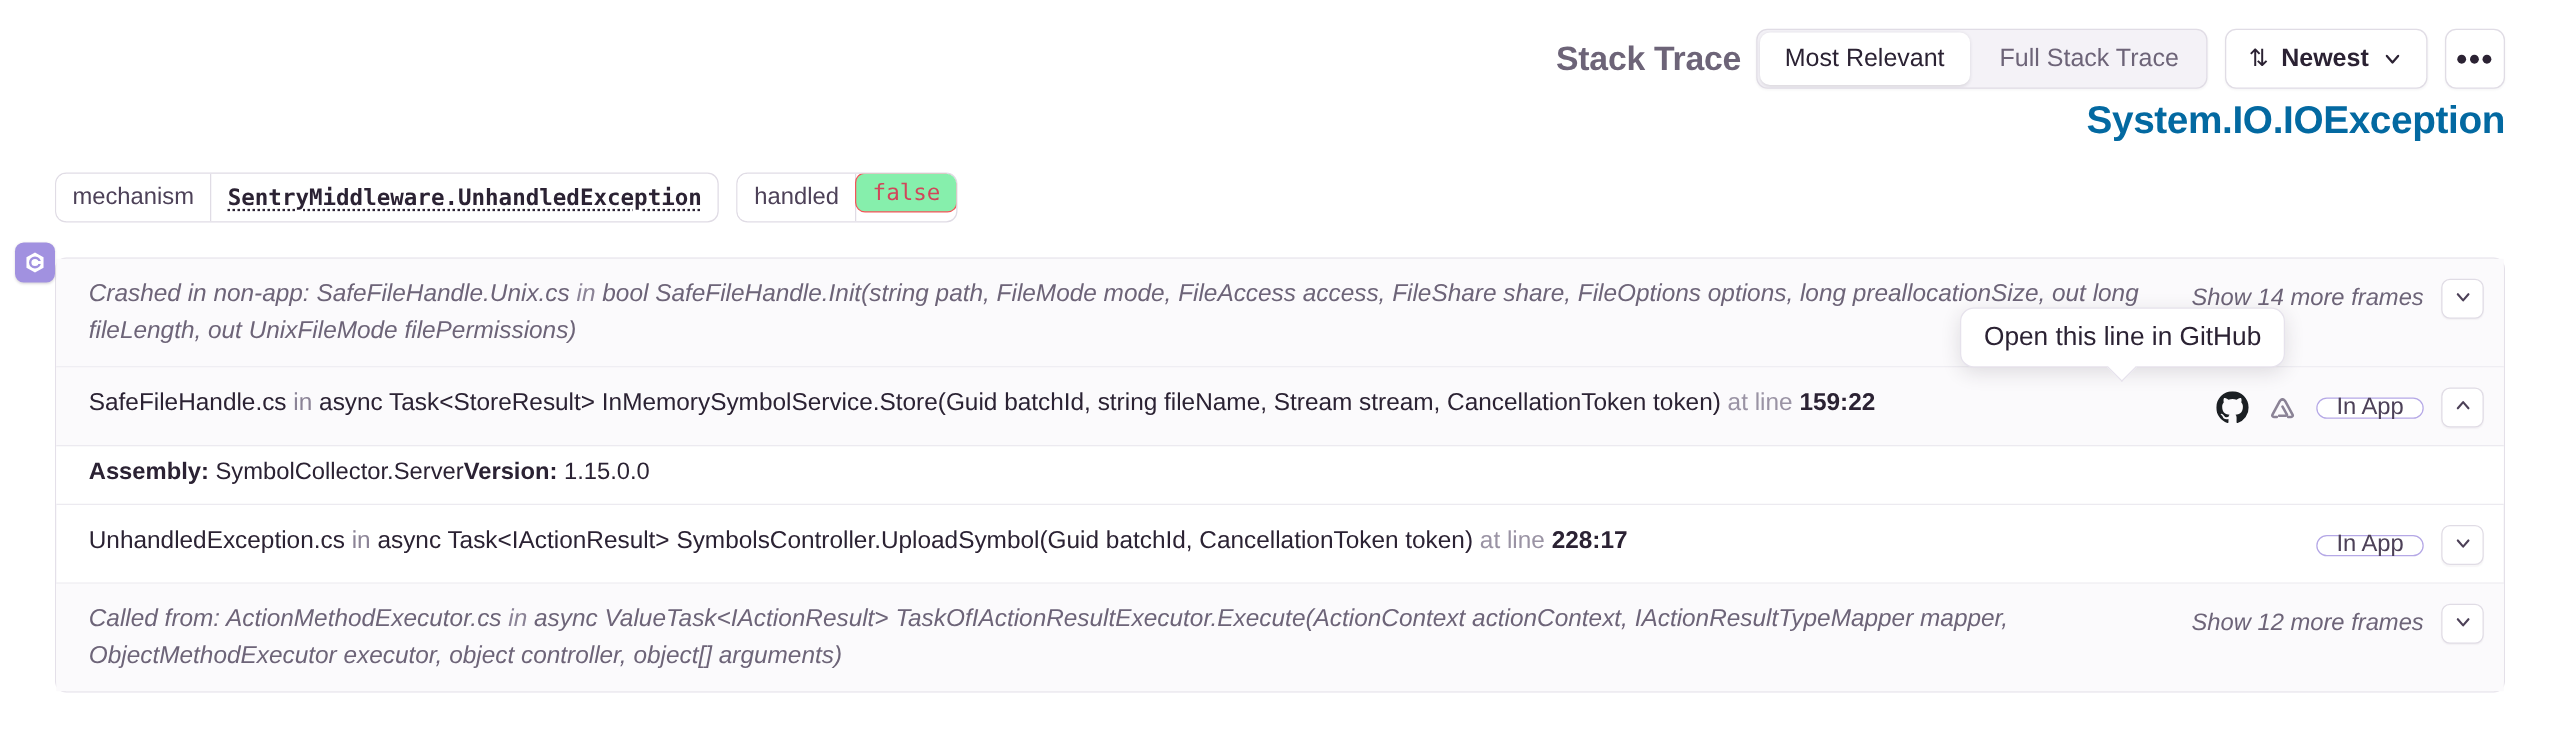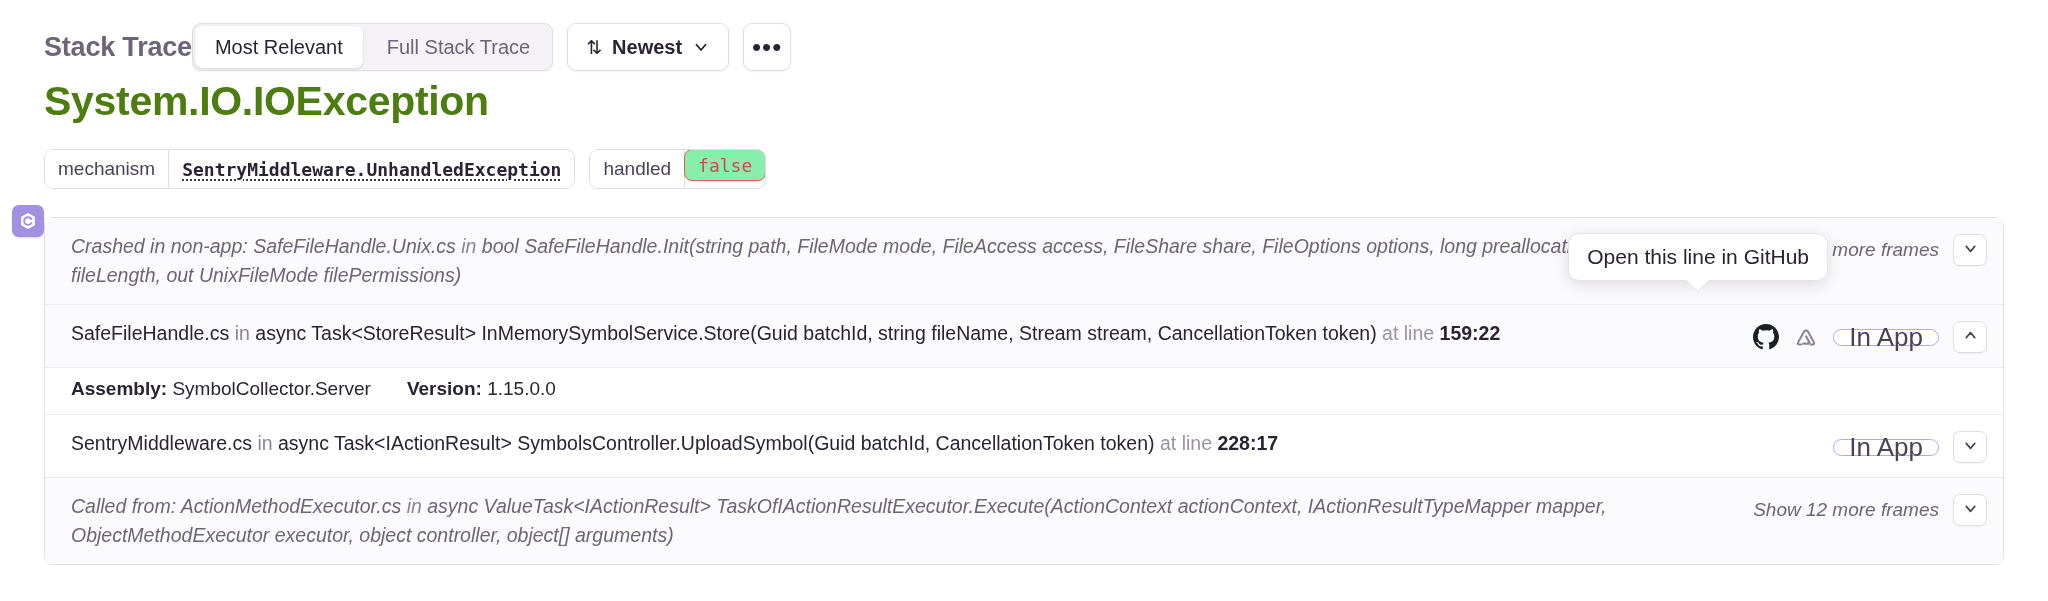--- a/index.html
+++ b/index.html
@@ -17,23 +17,24 @@
     position: relative;
     width: 2048px;
     height: 601px;
     padding: 0 44px;
   }
 
   
   .header {
     display: flex;
     align-items: center;
-    justify-content: flex-start;
+    justify-content: flex-end;
     height: 74px;
     padding-top: 20px;
+    gap: 12px;
   }
   .section-title {
     font-size: 27px;
     font-weight: bold;
     color: #6d6478;
     letter-spacing: -0.2px;
   }
   .header-actions {
     display: flex;
     align-items: center;
@@ -107,25 +108,26 @@
   }
   .ellipsis-btn span {
     font-size: 26px;
     line-height: 10px;
     color: #2b2233;
     letter-spacing: 1px;
   }
 
   
   .exc-type {
-    font-size: 41px;
+    font-size: 31px;
     font-weight: bold;
-    color: #4d7c0f;
+    color: #0369a1;
     margin-top: 4px;
     letter-spacing: -0.3px;
+    text-align: right;
   }
   .exc-value {
     font-family: "DejaVu Sans Mono", "Liberation Mono", monospace;
     font-size: 19.5px;
     line-height: 27px;
     color: #3b3342;
     margin-top: 13px;
     white-space: pre-wrap;
     word-break: break-all;
     max-width: 1980px;
@@ -262,21 +264,21 @@
   }
 
   .inapp-badge {
     display: flex;
     align-items: center;
     justify-content: center;
     height: 17px;
     padding: 0 15px;
     border: 1px solid #b5a8e6;
     border-radius: 16px;
-    font-size: 26px;
+    font-size: 19px;
     color: #4d4158;
     background: #ffffff;
     white-space: nowrap;
   }
 
   .toggle-btn {
     display: flex;
     align-items: center;
     justify-content: center;
     width: 34px;
@@ -288,29 +290,28 @@
     box-shadow: 0 1px 1px rgba(43,34,51,0.04);
   }
 
   .assembly-row {
     padding: 10px 16px 14px 26px;
     background: #ffffff;
     border-bottom: 1px solid #eceaf0;
     font-size: 19px;
     color: #2b2233;
     display: flex;
-    gap: 36px;
   }
   .assembly-row b { font-weight: bold; }
 
   
   .tooltip {
     position: absolute;
     right: 176px;
-    top: 16px;
+    top: 40px;
     background: #ffffff;
     border: 1px solid #e6e2ec;
     border-radius: 11px;
     padding: 11px 18px;
     font-size: 21px;
     color: #2b2233;
     box-shadow: 0 4px 16px rgba(43,34,51,0.14);
     white-space: nowrap;
     z-index: 10;
   }
@@ -452,21 +453,21 @@
           <span>SymbolCollector.Server</span>
         </span>
         <span>
           <b>Version:</b>
           <span>1.15.0.0</span>
         </span>
       </div>
 
       <div class="frame">
         <div class="frame-main">
-          <span class="fname">SentryMiddleware.cs</span>
+          <span class="fname">UnhandledException.cs</span>
           <span class="kw">in</span>
           <span class="sig">async Task&lt;IActionResult&gt; SymbolsController.UploadSymbol(Guid batchId, CancellationToken token)</span>
           <span class="kw-light">at line</span>
           <span class="lineno">228:17</span>
         </div>
         <div class="frame-right">
           <div class="inapp-badge">In App</div>
           <button class="toggle-btn">
             <span>
               <svg width="17" height="17" viewBox="0 0 24 24" fill="none" stroke="#4d4158" stroke-width="2.4" stroke-linecap="round" stroke-linejoin="round">

